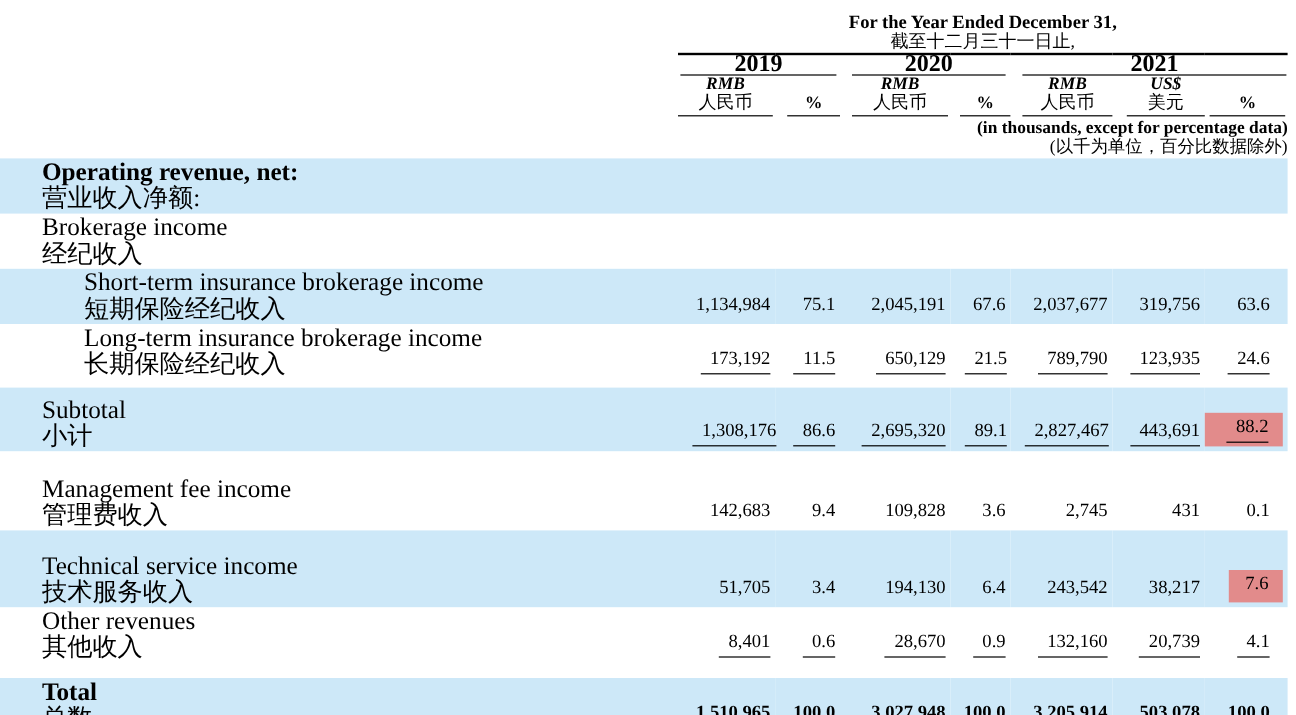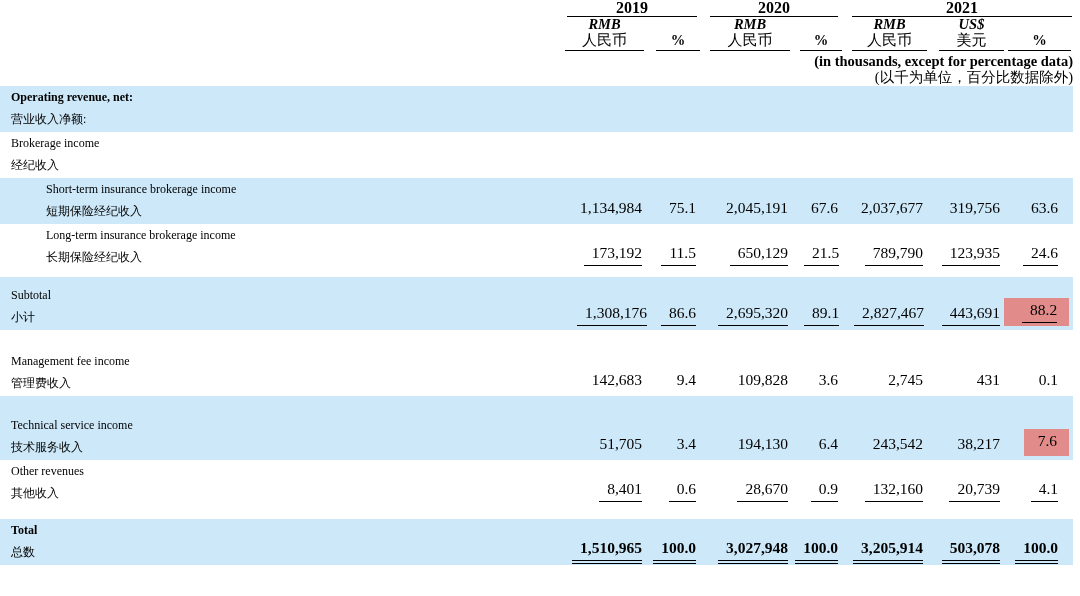--- a/index.html
+++ b/index.html
@@ -10,21 +10,21 @@
   }
   table{border-collapse:collapse;table-layout:fixed;width:1073px;}
   td{padding:0;vertical-align:bottom;}
 
   
   .c-title{text-align:center;border-bottom:2.5px solid #000;padding-bottom:1px;}
   .t-en{font-weight:bold;font-size:15.5px;line-height:17px;}
   .t-zh{font-size:15px;line-height:16px;}
 
   .yline{border-bottom:1.5px solid #000;font-weight:bold;text-align:center;
-         font-size:16px;line-height:15px;padding-bottom:1px;}
+         font-size:20px;line-height:15px;padding-bottom:1px;}
   .g1{margin:0 3px 0 2px;}
   .g2{margin:0 4px 0 10px;}
   .g3{margin:0 1px 0 10px;}
 
   .hline{border-bottom:1.5px solid #000;text-align:center;padding-bottom:1px;}
   .h-en{font-weight:bold;font-size:14.5px;line-height:15px;font-style:italic;}
   .h-zh{font-size:15px;line-height:17px;}
   .h-pct{font-weight:bold;font-size:14.5px;line-height:17px;}
   .hc1{margin:0 2px 0 0;}
   .hc2{margin:0 0 0 10px;}
@@ -34,21 +34,21 @@
   .hc6{margin:0 0 0 12px;}
   .hc7{margin:0 2px 0 4px;}
 
   .c-note{text-align:right;padding-top:2px;vertical-align:top;}
   .n-en{font-weight:bold;font-size:14.5px;line-height:16px;}
   .n-zh{font-size:14.5px;line-height:17px;}
 
   
   tr.band{background:var(--band,#cde8f8);}
   td.lbl{vertical-align:bottom;padding-bottom:2px;}
-  .en,.zh{padding-left:11px;font-size:12px;line-height:22px;white-space:nowrap;}
+  .en,.zh{padding-left:11px;font-size:21px;line-height:22px;white-space:nowrap;margin-left:24px;}
   tr.indent .en,tr.indent .zh{padding-left:46px;}
   tr.bold-en .en{font-weight:bold;}
 
   td.v{text-align:right;padding:0 4px 4px 0;white-space:nowrap;}
   td.v.pr{padding-right:15px;}
   .num{display:inline-block;padding:0 0 3px 8px;font-size:15.5px;line-height:19px;}
   tr.u .num{border-bottom:1px solid #000;margin-left:12px;}
   tr.uu .num{font-weight:bold;border-bottom:1px solid #000;position:relative;}
   tr.uu .num::after{content:"";position:absolute;left:0;right:0;bottom:-4px;border-top:1px solid #000;}
   tr.uu .en{font-weight:bold;}
@@ -71,20 +71,27 @@
         <col style="width:81px">
         <col style="width:54px">
     <col style="width:92px">
         <col style="width:50px">
         <col style="width:85px">
     <col style="width:77px">
         <col style="width:69px">
   </colgroup>
 
   <tbody>
+        <tr class="rh-title">
+    <td></td>
+    <td colspan="7" class="c-title">
+      <div class="t-en">For the Year Ended December 31,</div>
+      <div class="t-zh">截至十二月三十一日止,</div>
+    </td>
+  </tr>
 
   <tr class="rh-years">
     <td></td>
     <td colspan="2">
       <div class="yline g1">2019</div>
     </td>
     <td colspan="2">
       <div class="yline g2">2020</div>
     </td>
     <td colspan="3">

